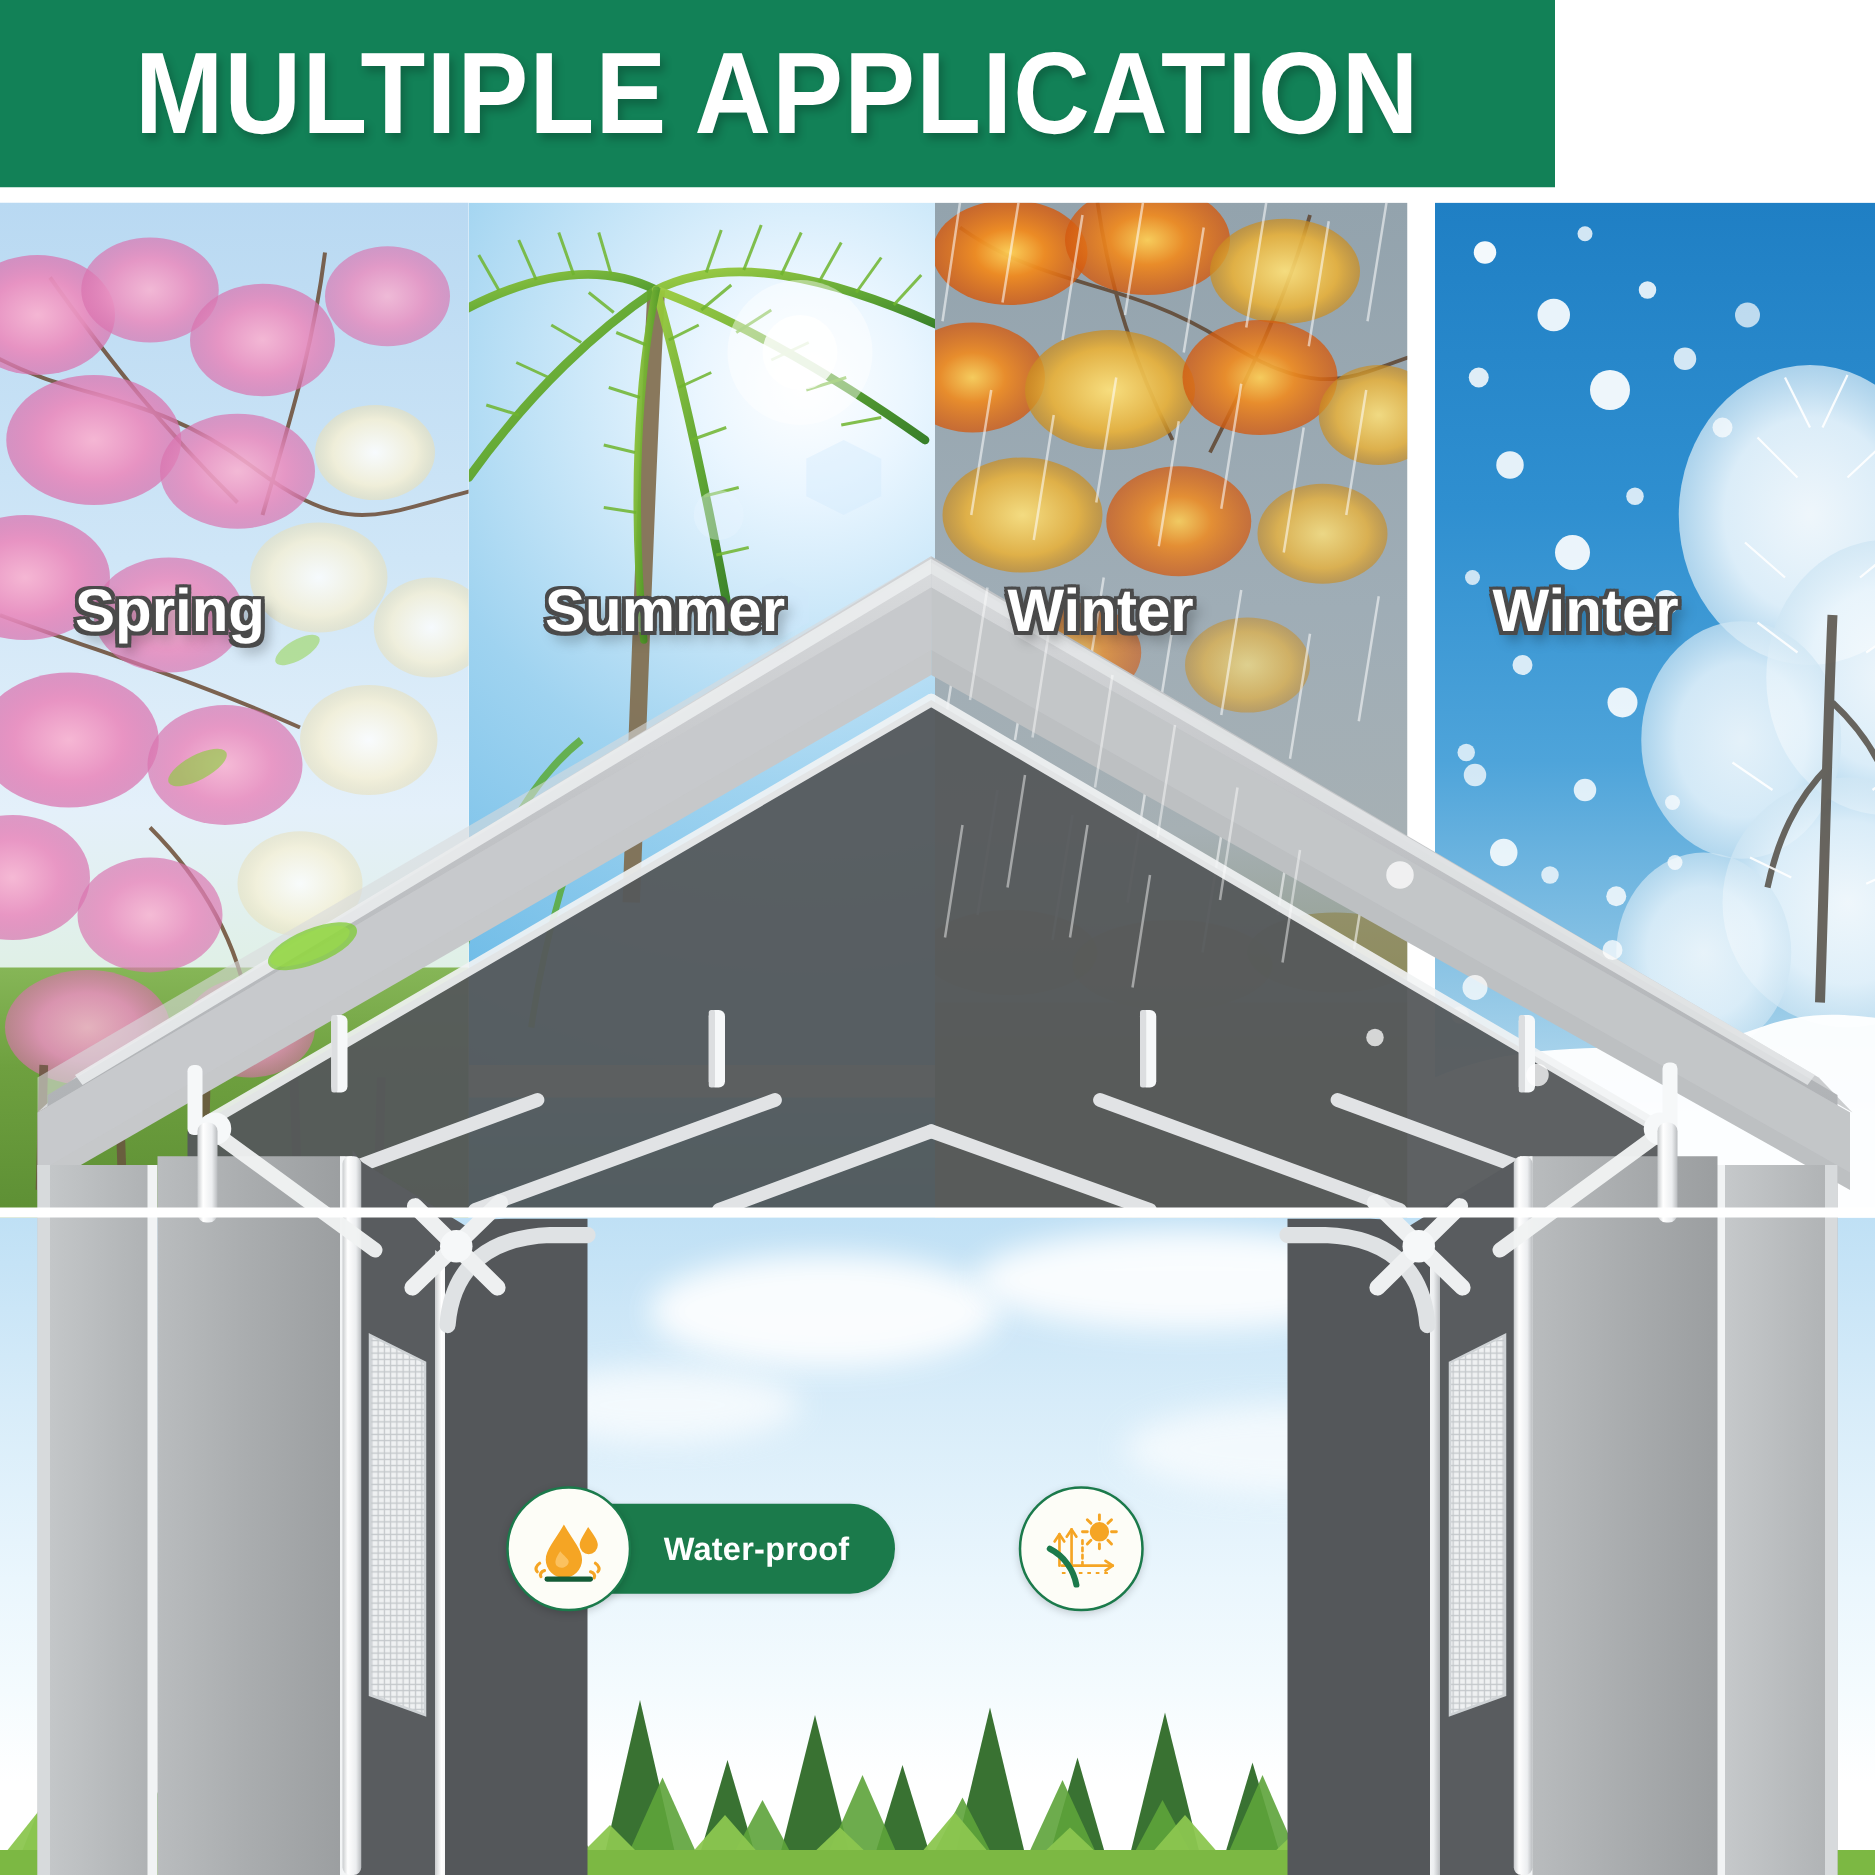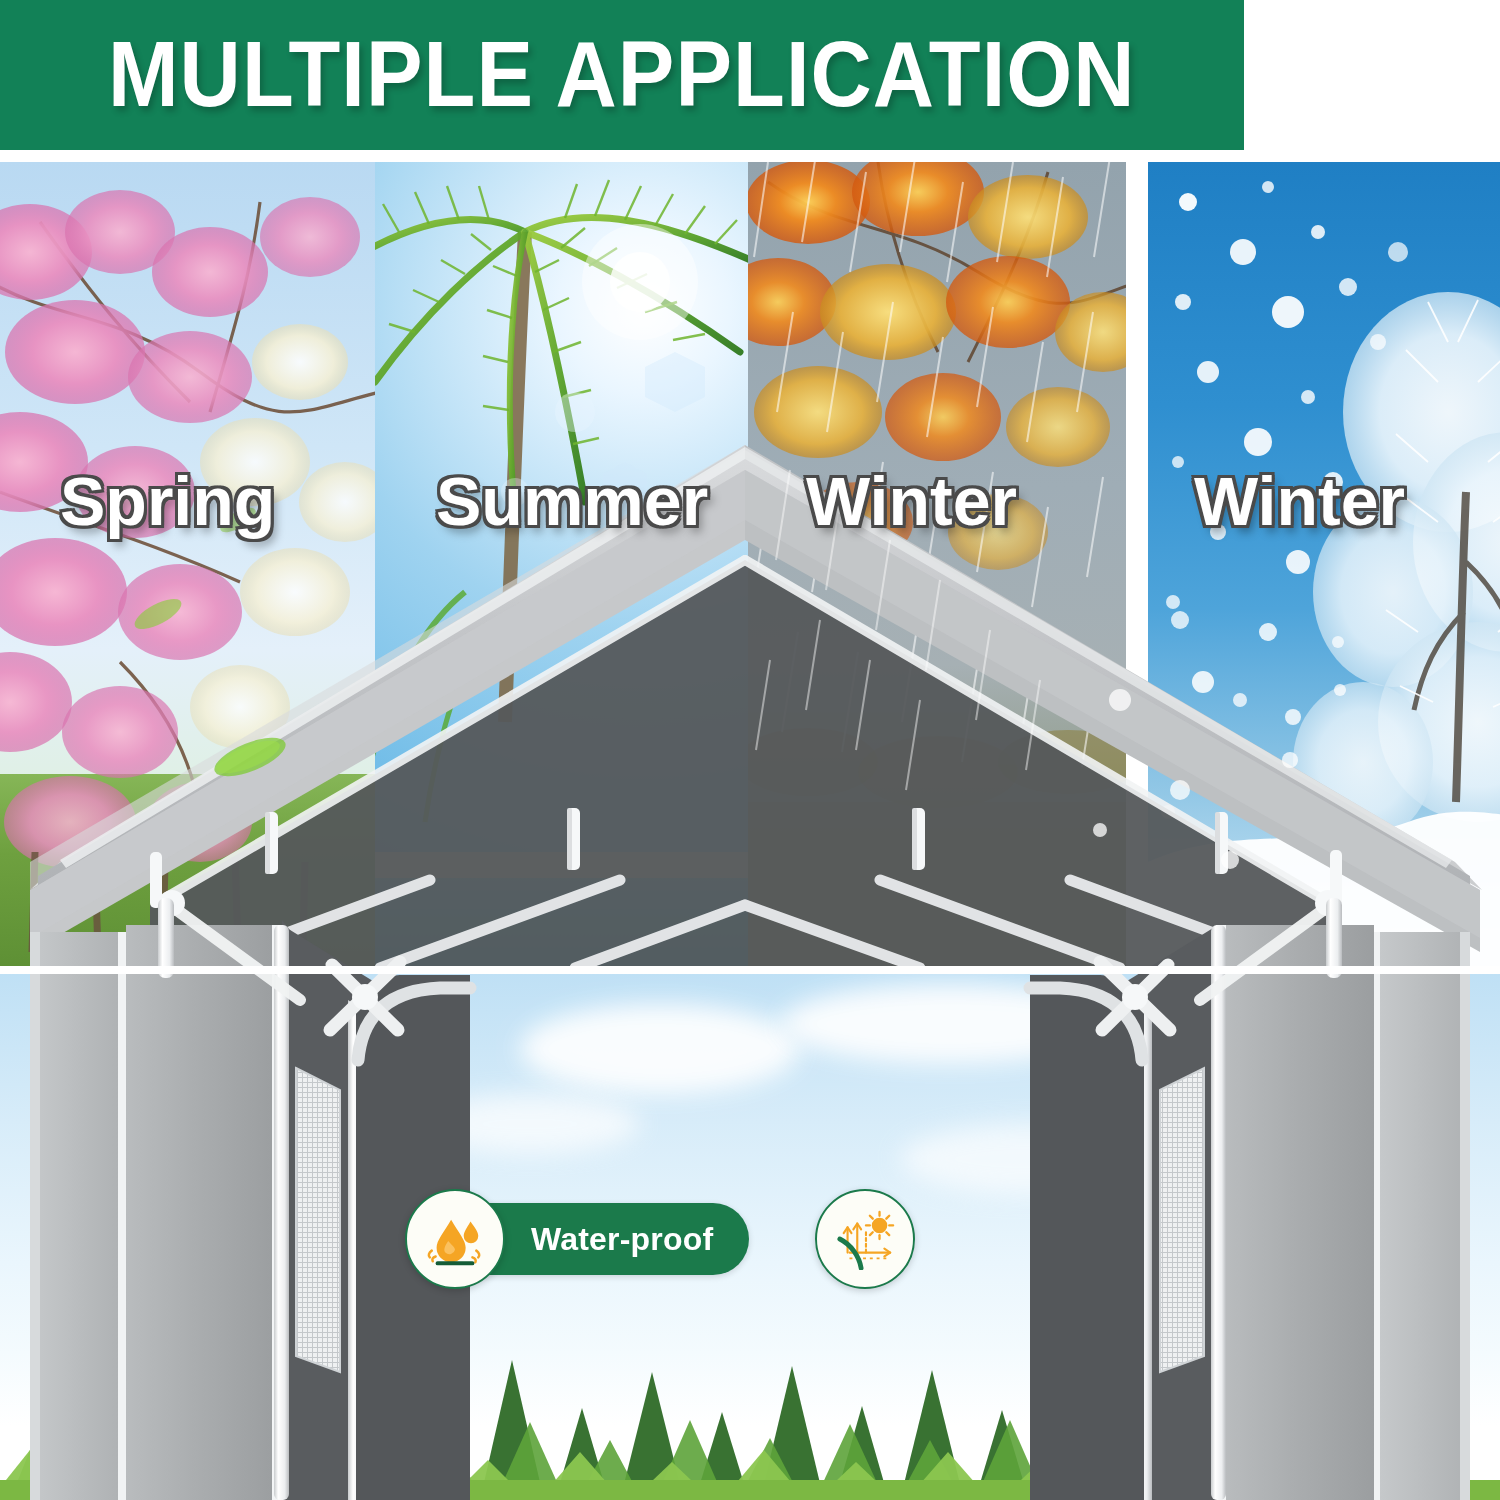--- a/index.html
+++ b/index.html
@@ -49,21 +49,21 @@
   .autumn-sky { position:absolute; inset:0;
     background:linear-gradient(180deg,#93a3ad 0%,#9fadb6 40%,#a6b0b4 62%,#8e9a84 80%,#8f8452 100%); }
 
   
   .winter-sky { position:absolute; inset:0;
     background:linear-gradient(180deg,#1f7fc4 0%,#2f8fd0 30%,#4ea4da 55%,#93c8e6 78%,#dceefa 100%); }
 
   
   .season-label {
     position:absolute; top:300px; z-index:40;
-    color:#ffffff; font-size:68px; font-weight:bold; white-space:nowrap;
+    color:#ffffff; font-size:48px; font-weight:bold; white-space:nowrap;
     text-shadow:
       -3px -3px 0 #4a4a4a, 3px -3px 0 #4a4a4a, -3px 3px 0 #4a4a4a, 3px 3px 0 #4a4a4a,
       0 -3px 0 #4a4a4a, 0 3px 0 #4a4a4a, -3px 0 0 #4a4a4a, 3px 0 0 #4a4a4a,
       5px 7px 10px rgba(0,0,0,.35);
   }
 
   
   .bottom { position:absolute; left:0; top:974px; width:1500px; height:526px; overflow:hidden; }
   .bottom-sky { position:absolute; inset:0;
     background:linear-gradient(180deg,#bfe0f5 0%,#d7ecf9 28%,#eaf6fd 55%,#f4fbfe 72%,#ffffff 86%); }
@@ -76,21 +76,21 @@
              background:#ffffff; z-index:60; }
 
   
   .badges { position:absolute; left:0; top:1196px; width:1500px; height:100px; z-index:70; }
   .badge { position:absolute; display:flex; align-items:center; height:86px; }
   .badge-pill {
     height:72px; border-radius:36px; background:#1b7a4b;
     display:flex; align-items:center; padding:0 36px 0 84px;
     margin-left:-58px; box-shadow:0 2px 6px rgba(0,0,0,.14);
   }
-  .badge-pill span { color:#ffffff; font-size:32px; font-weight:bold; letter-spacing:.2px; white-space:nowrap; }
+  .badge-pill span { color:#ffffff; font-size:26px; font-weight:bold; letter-spacing:.2px; white-space:nowrap; }
   .badge-circle {
     position:relative; z-index:2; width:100px; height:100px; border-radius:50%;
     background:#fdfdf7; border:2.5px solid #1b7a4b;
     display:flex; align-items:center; justify-content:center;
     box-shadow:0 2px 7px rgba(0,0,0,.18);
   }
   .badge-circle svg { width:62px; height:62px; }
 </style>
 </head>
 <body>

